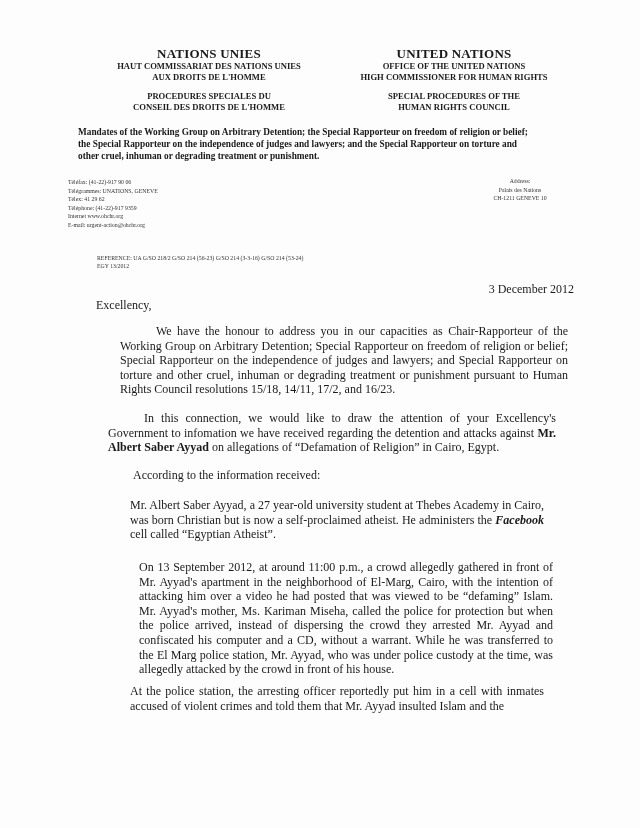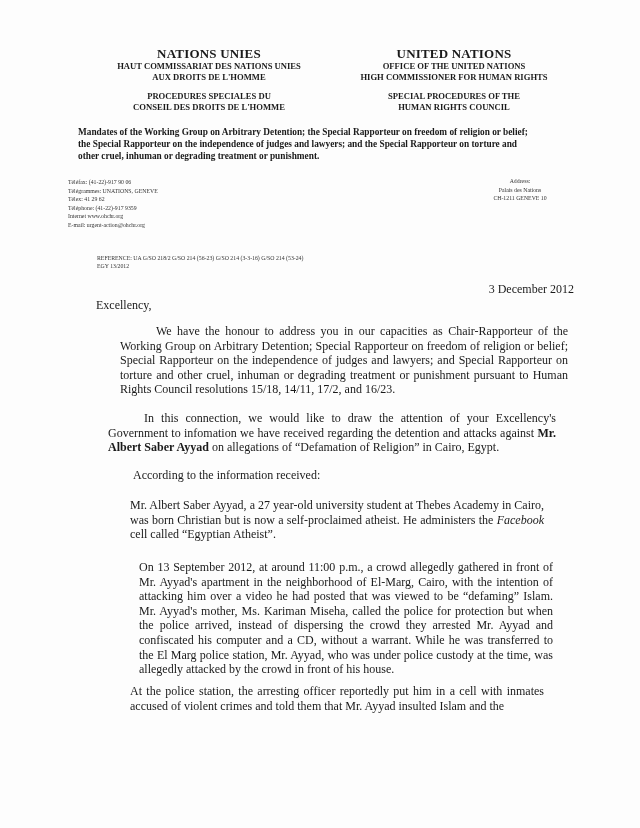--- a/index.html
+++ b/index.html
@@ -18,21 +18,21 @@
     .salutation { position: absolute; left: 96px; top: 298px; font-size: 12px; }
     .para { position: absolute; font-size: 12px; line-height: 14.6px; text-align: justify; }
     .p1 { left: 80px; top: 324px; width: 448px; margin-left: 40px; }
     .p2 { left: 96px; top: 411px; width: 448px; margin-left: 12px; }
     .p3 { left: 133px; top: 468px; width: 411px; }
     .p4 { left: 130px; top: 498px; width: 414px; }
     .p5 { left: 139px; top: 560px; width: 414px; }
     .p6 { left: 130px; top: 684px; width: 414px; }
     .indent { display: inline-block; width: 36px; }
     b { font-weight: bold; }
-    i { font-style: italic; }
+    i { font-style: italic; font-weight: bold; }
   </style>
 </head>
 <body>
 
 <div class="hdr-col hdr-left">
   <div class="hdr-title">NATIONS UNIES</div>
   <div class="hdr-sub">HAUT COMMISSARIAT DES NATIONS UNIES</div>
   <div class="hdr-sub">AUX DROITS DE L'HOMME</div>
   <div class="hdr-gap"></div>
   <div class="hdr-sub">PROCEDURES SPECIALES DU</div>

